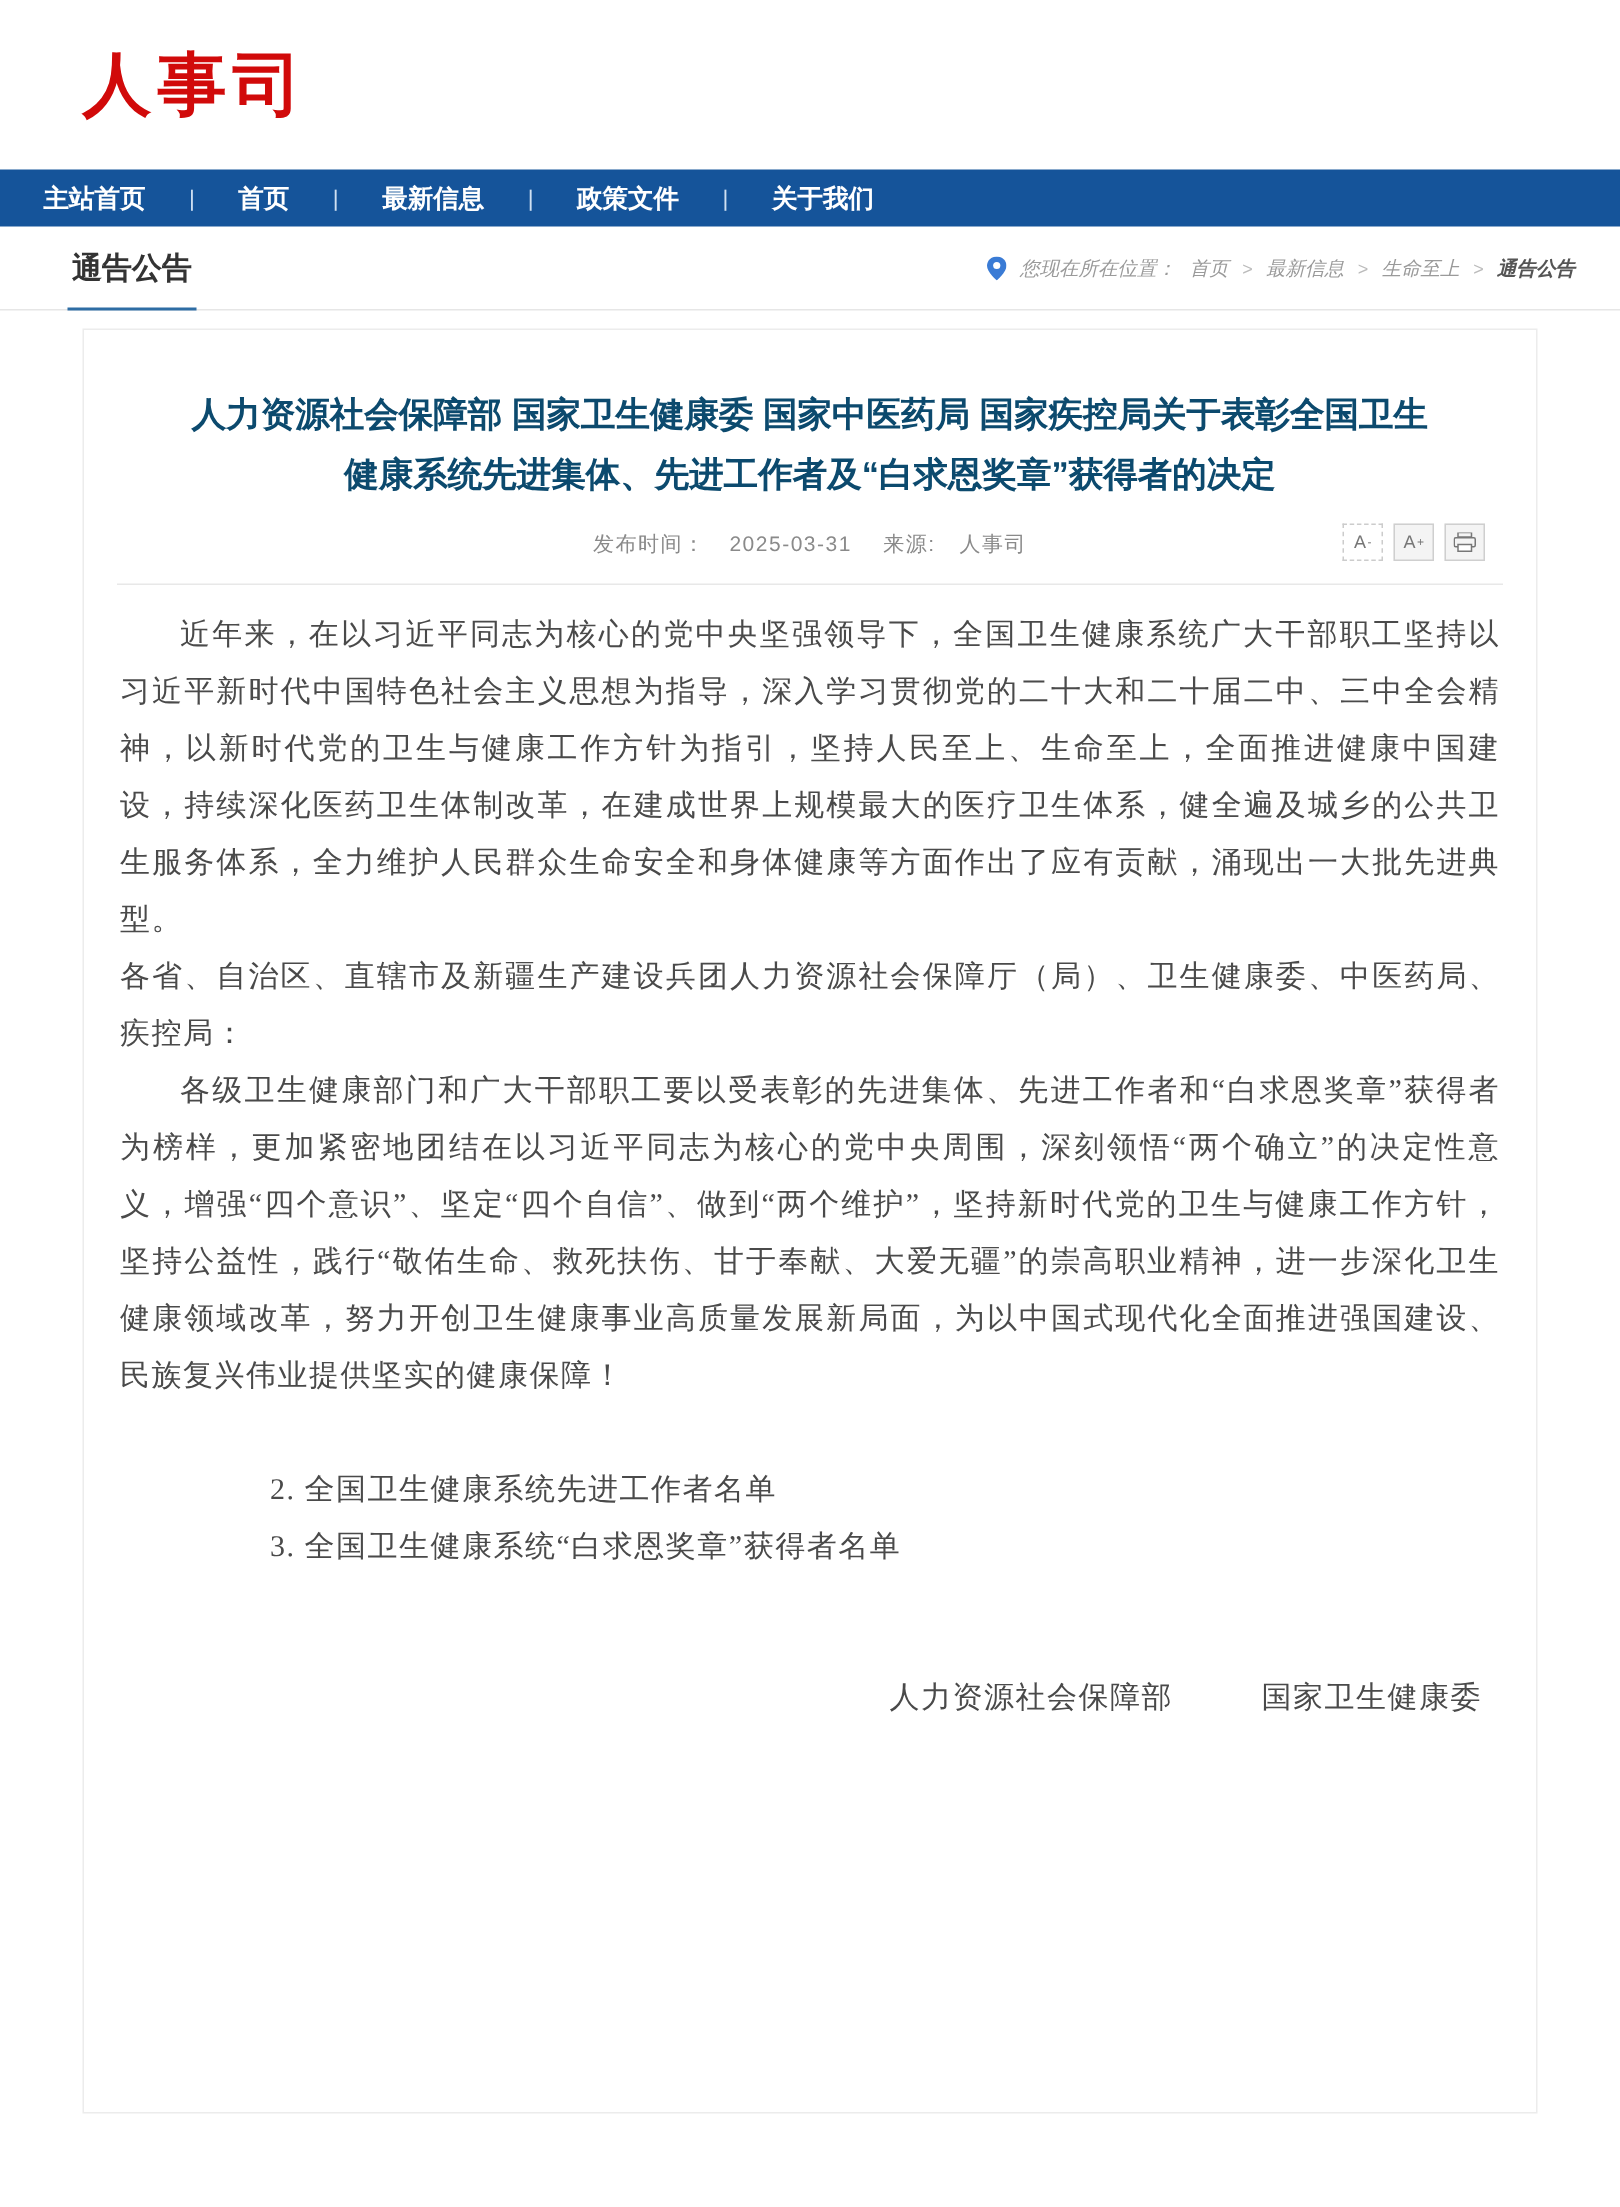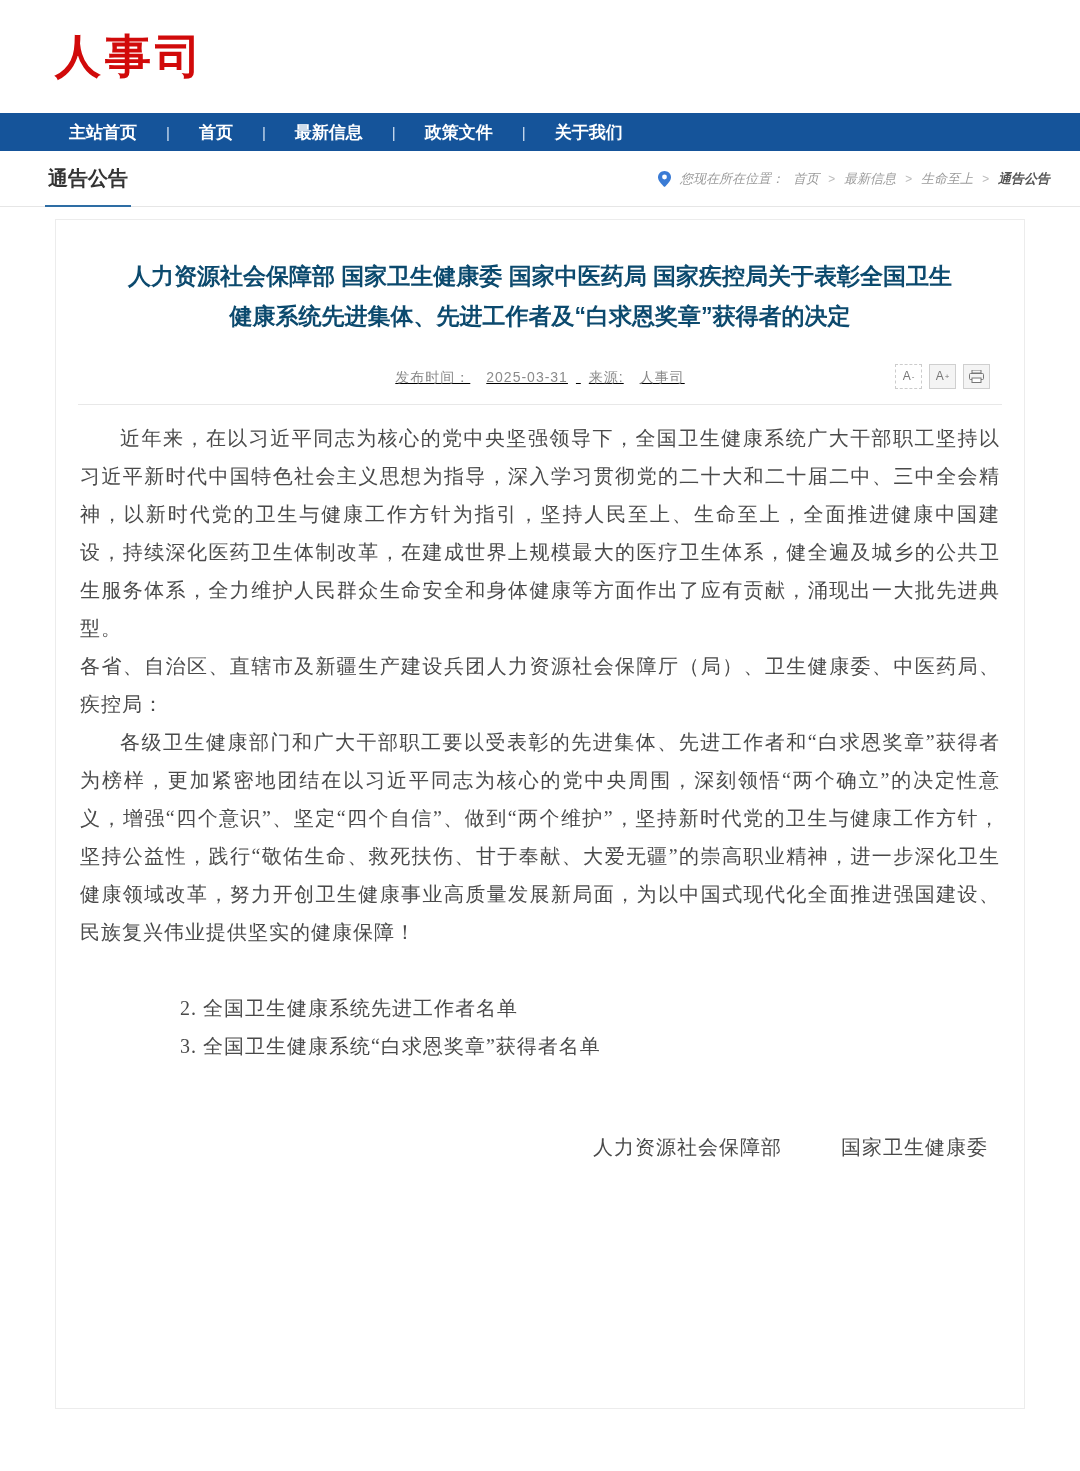--- a/index.html
+++ b/index.html
@@ -8,21 +8,21 @@
     width:1080px; min-height:1471px; position:relative;
     font-family:"Liberation Sans","DejaVu Sans",sans-serif;
     overflow-x:hidden;
   }
   
   .site-header { height:113px; display:flex; align-items:center; padding-left:55px; background:#ffffff; }
   .site-logo { color:#d10a0a; font-size:46px; font-weight:bold; letter-spacing:4px; cursor:pointer; }
   
   .main-nav {
     background:#15549a; height:38px; display:flex; align-items:center;
-    padding-left:40px; color:#ffffff;
+    color:#ffffff;
   }
   .nav-item {
     color:#ffffff; font-size:17px; font-weight:bold; text-decoration:none;
     margin:0 29px; white-space:nowrap; cursor:pointer;
   }
   .nav-sep { color:#cfe0f2; font-size:15px; font-weight:normal; }
   
   .crumb-row {
     height:56px; display:flex; justify-content:space-between; align-items:stretch;
     padding:0 30px 0 45px; border-bottom:1px solid #e6e6e6;
@@ -38,21 +38,21 @@
   .pin-icon { width:13px; height:16px; flex:0 0 auto; }
   
   .article-box {
     width:970px; margin:12px auto 0; border:1px solid #ececec; background:#fff;
     padding:30px 22px 55px; min-height:1190px;
   }
   .article-title {
     color:#0c4a6e; font-size:23px; font-weight:bold; line-height:1.75;
     text-align:center; margin:6px 40px 0;
   }
-  .meta-row { position:relative; margin-top:25px; height:30px;text-decoration:underline; }
+  .meta-row { position:relative; margin-top:10px; height:30px; }
   .meta-center {
     text-align:center; color:#8a8a8a; font-size:14px; line-height:30px; letter-spacing:1px;
   }
   .meta-center span { margin:0 8px; }
   .tools { position:absolute; right:12px; top:2px; display:flex; gap:7px; }
   .tool-btn {
     width:27px; height:25px; display:flex; align-items:center; justify-content:center;
     font-size:12px; color:#777; background:#f4f4f4; border:1px solid #cfcfcf; cursor:pointer;
   }
   .tool-btn.dashed { background:#ffffff; border:1px dashed #cccccc; }

